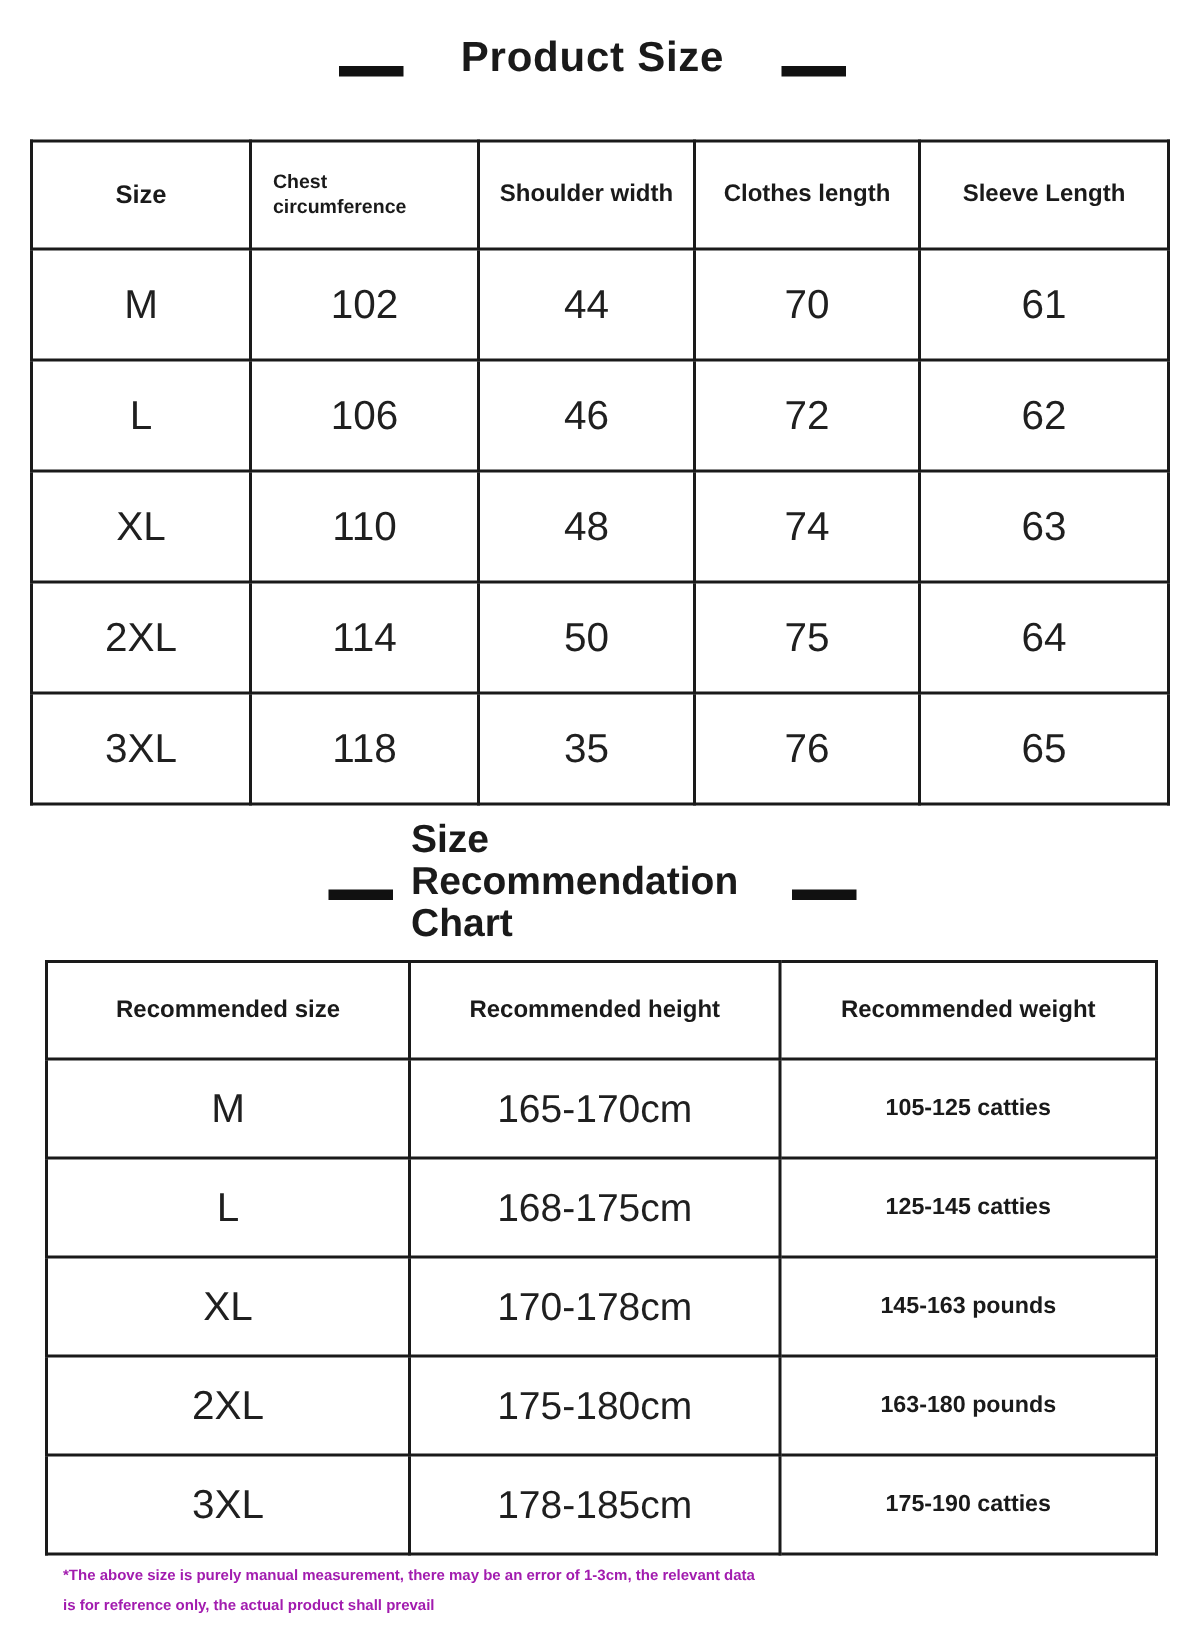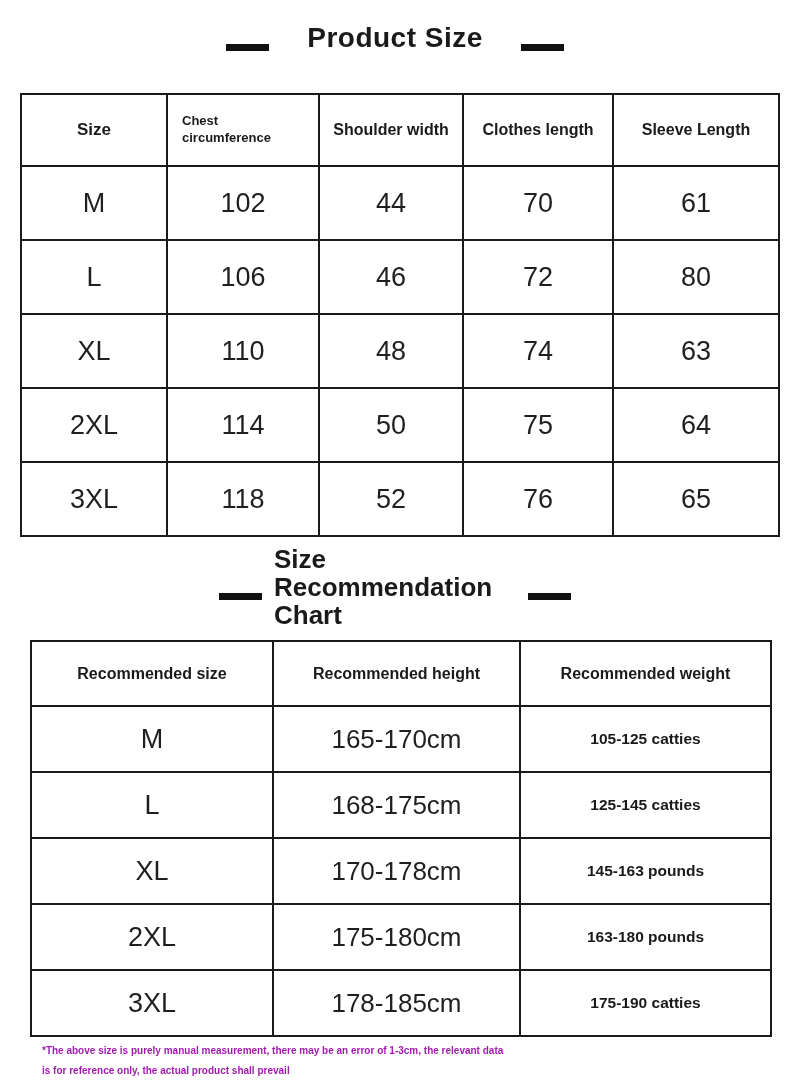--- a/index.html
+++ b/index.html
@@ -144,40 +144,40 @@
         <td>102</td>
         <td>44</td>
         <td>70</td>
         <td>61</td>
       </tr>
       <tr>
         <td>L</td>
         <td>106</td>
         <td>46</td>
         <td>72</td>
-        <td>80</td>
+        <td>62</td>
       </tr>
       <tr>
         <td>XL</td>
         <td>110</td>
         <td>48</td>
         <td>74</td>
         <td>63</td>
       </tr>
       <tr>
         <td>2XL</td>
         <td>114</td>
         <td>50</td>
         <td>75</td>
         <td>64</td>
       </tr>
       <tr>
         <td>3XL</td>
         <td>118</td>
-        <td>52</td>
+        <td>35</td>
         <td>76</td>
         <td>65</td>
       </tr>
     </tbody>
   </table>
 
   <div class="title-row title-row-2">
     <div class="title-bar bar-left"></div>
     <div class="title-text-2">Size Recommendation Chart</div>
     <div class="title-bar bar-right"></div>

